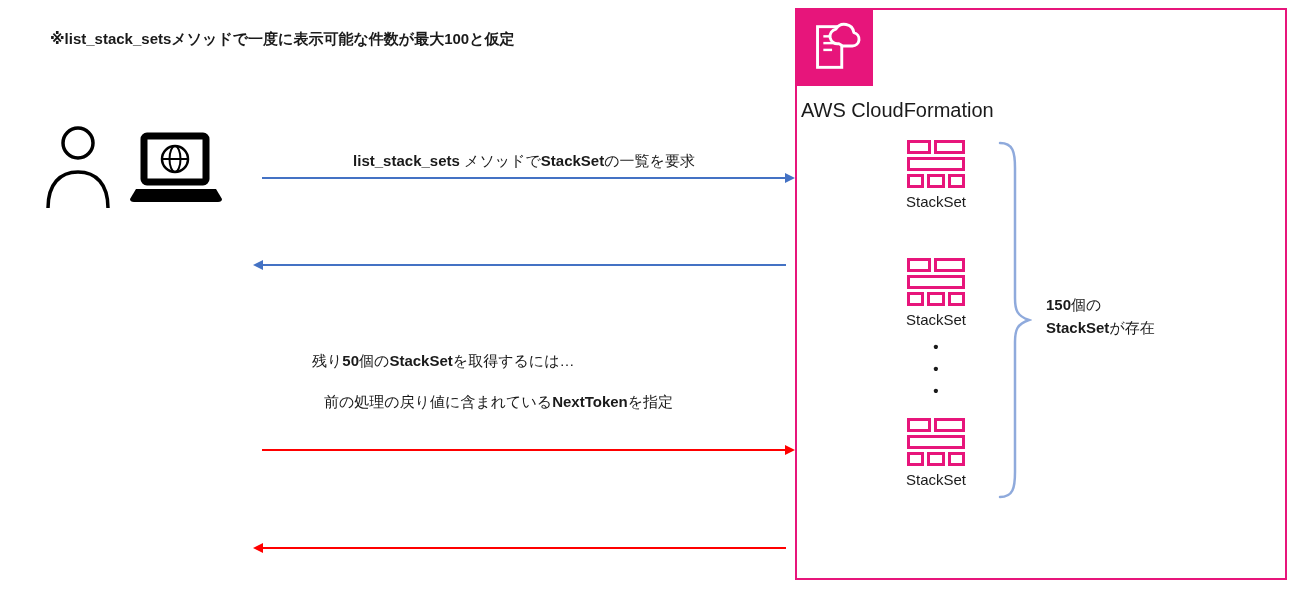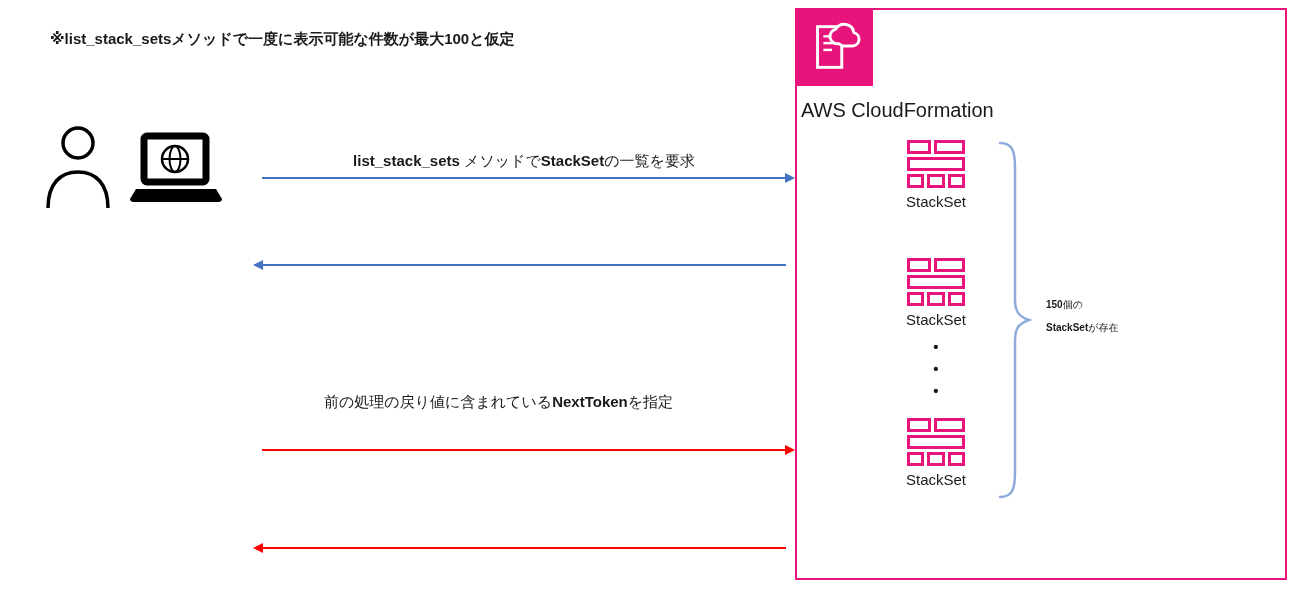--- a/index.html
+++ b/index.html
@@ -35,21 +35,21 @@
   
   .ss-icon{position:absolute;left:907px;width:58px;height:48px;display:flex;flex-direction:column;gap:3px;}
   .ss-icon .r{display:flex;gap:3px;flex:1;}
   .ss-icon i{display:block;border:3px solid var(--accent);background:#fff;box-sizing:border-box;flex:1;}
   .ss-icon i.n{flex:0 0 24px;}
   .ss-label{position:absolute;left:880px;width:112px;text-align:center;font-size:15px;}
 
   .dots{position:absolute;left:922px;top:336px;width:28px;text-align:center;font-size:15px;line-height:22px;white-space:pre;font-weight:700;}
 
   .brace{position:absolute;left:996px;top:140px;width:36px;height:362px;}
-  .brace-note{position:absolute;left:1046px;top:293px;font-size:10px;line-height:23px;white-space:nowrap;}
+  .brace-note{position:absolute;left:1046px;top:293px;font-size:15px;line-height:23px;white-space:nowrap;}
 </style>
 </head>
 <body>
 
 <div class="canvas">
 
   <div class="title">※list_stack_setsメソッドで一度に表示可能な件数が最大100と仮定</div>
 
   <svg class="person" viewBox="0 0 80 88" aria-hidden="true">
     <circle cx="40" cy="21" r="15" fill="none" stroke="#000" stroke-width="3.5"></circle>
@@ -61,20 +61,21 @@
     <ellipse cx="47" cy="29" rx="5.5" ry="13" fill="none" stroke="#000" stroke-width="2"></ellipse>
     <line x1="34" y1="29" x2="60" y2="29" stroke="#000" stroke-width="2"></line>
     <path d="M8 59 L88 59 L94 69 Q94 72 90 72 L6 72 Q2 72 2 69 Z" fill="#000"></path>
   </svg>
 
   <div class="msg-label center" style="left:260px;top:146px;width:528px"><span class="b">list_stack_sets </span><span>メソッドで</span><span class="b">StackSet</span><span>の一覧を要求</span></div>
   <div class="arrow blue right" style="left:262px;top:177px;width:524px"></div>
 
   <div class="arrow blue left" style="left:262px;top:264px;width:524px"></div>
 
+  <div class="msg-label" style="left:312px;top:346px"><span>残り</span><span class="b">50</span><span>個の</span><span class="b">StackSet</span><span>を取得するには…</span></div>
   <div class="msg-label" style="left:324px;top:387px"><span>前の処理の戻り値に含まれている</span><span class="b">NextToken</span><span>を指定</span></div>
   <div class="arrow red right" style="left:262px;top:449px;width:524px"></div>
 
   <div class="arrow red left" style="left:262px;top:547px;width:524px"></div>
 
   <div class="cf-box"></div>
   <div class="cf-icon">
     <svg viewBox="0 0 64 64" width="62" height="62" aria-hidden="true">
       <rect x="15" y="11" width="25" height="42" fill="none" stroke="#fff" stroke-width="3"></rect>
       <line x1="21" y1="21" x2="34" y2="21" stroke="#fff" stroke-width="2.5"></line>

